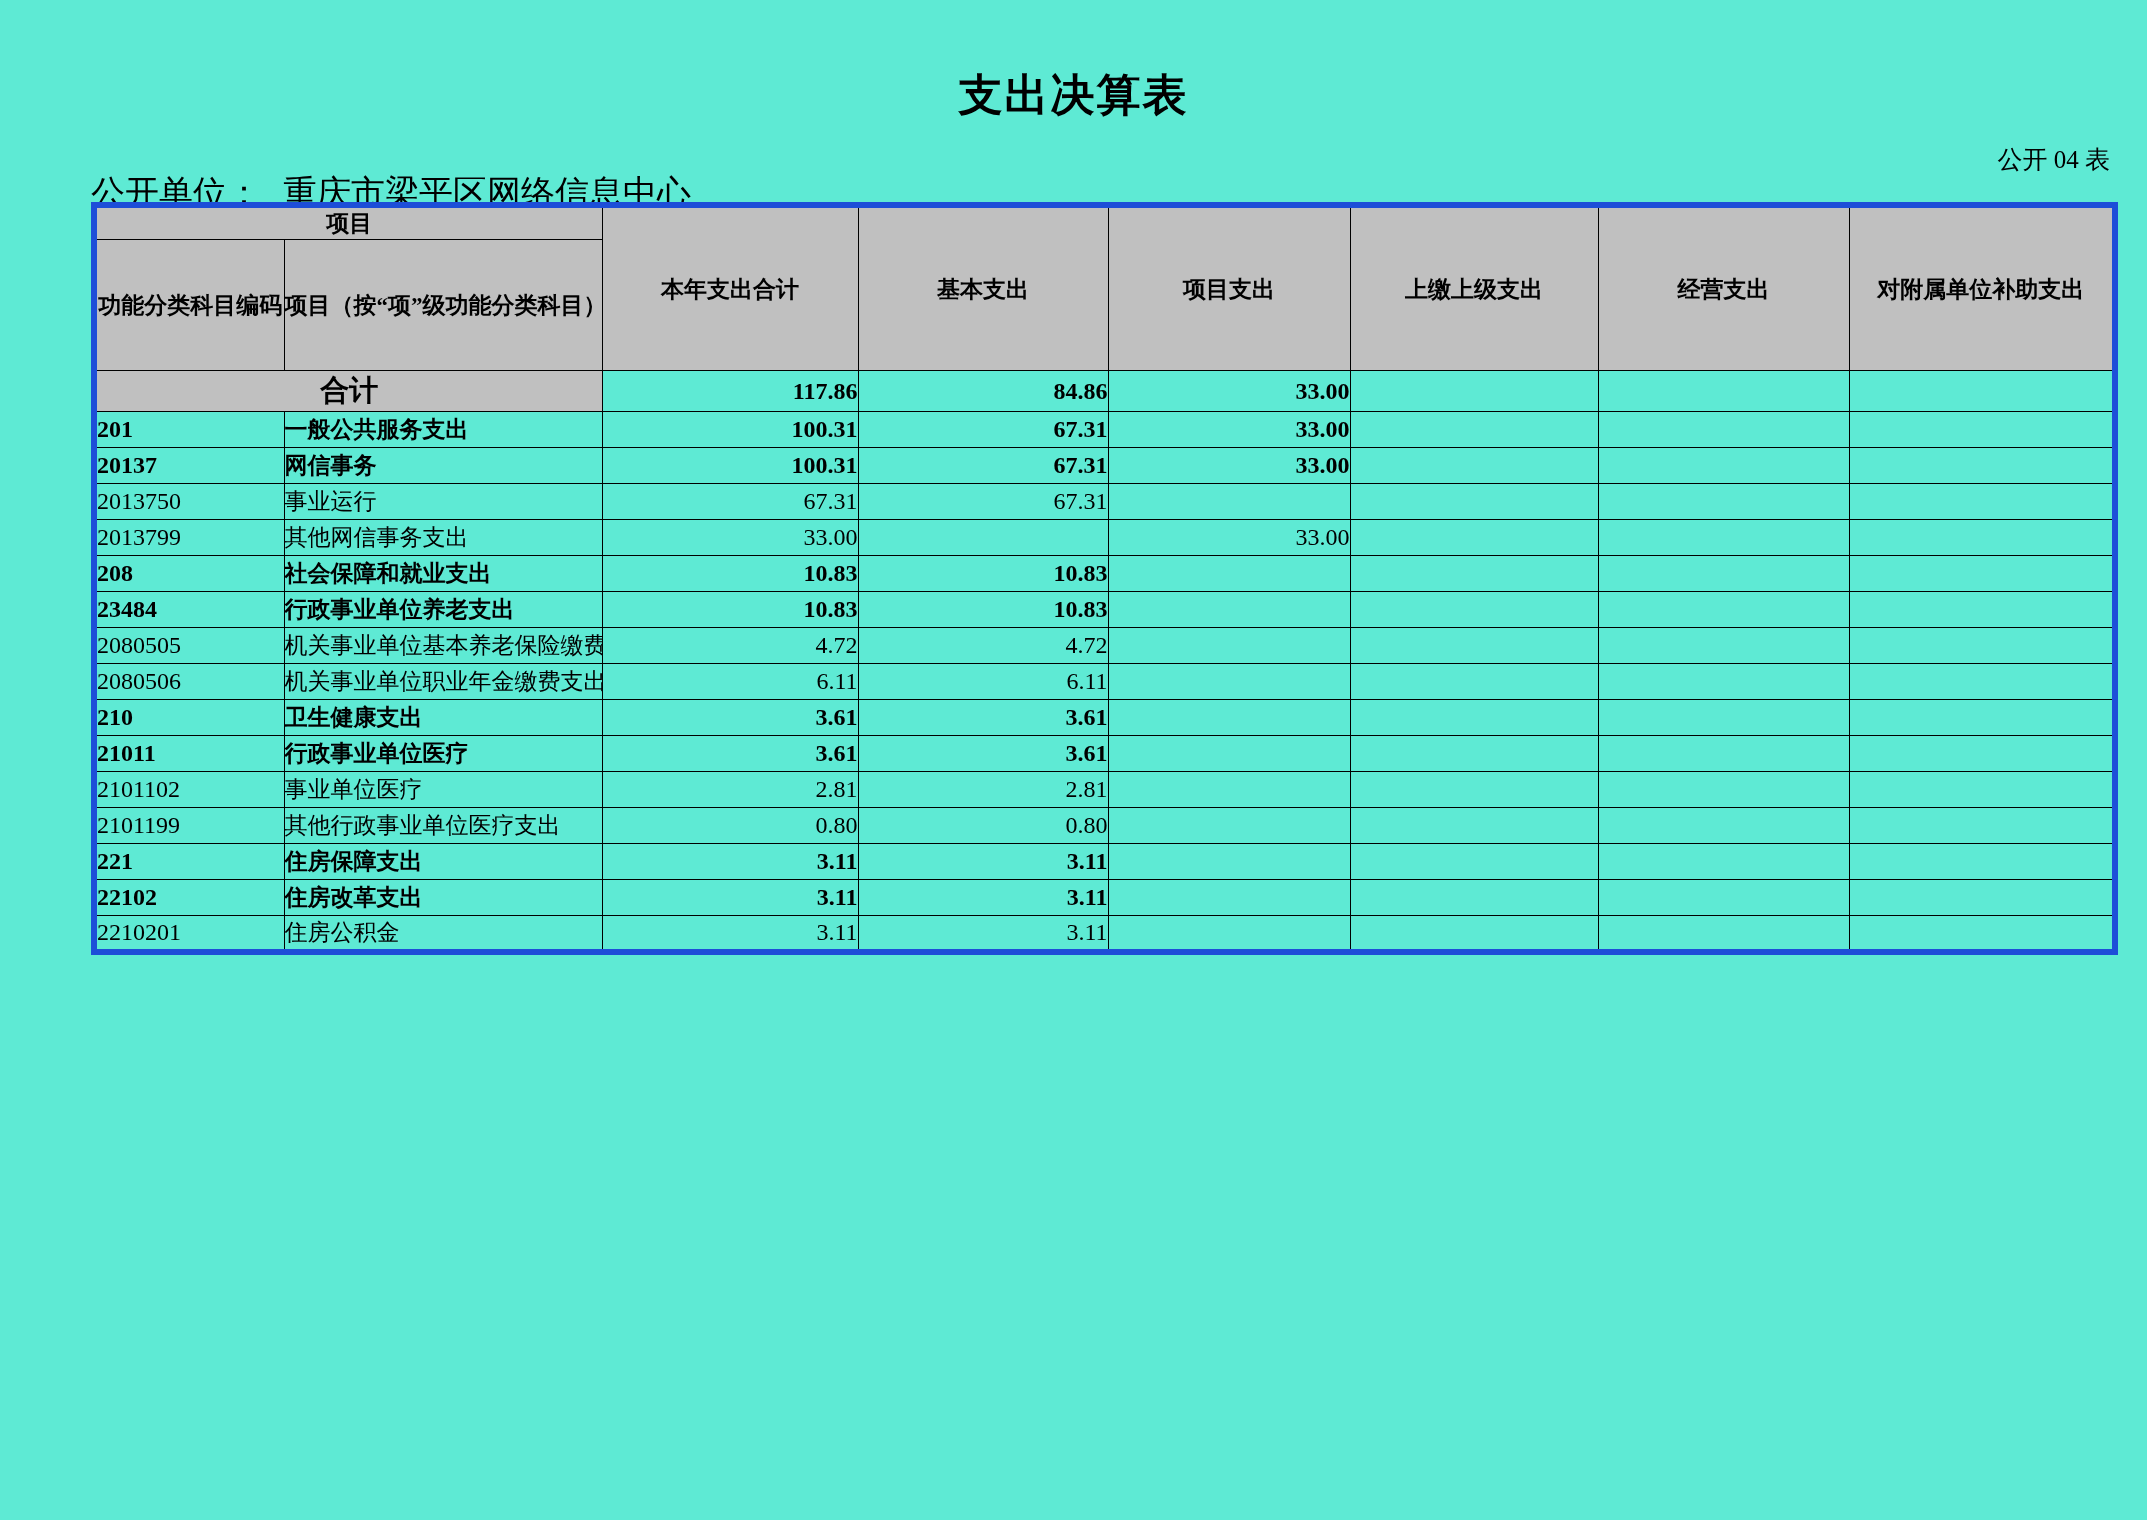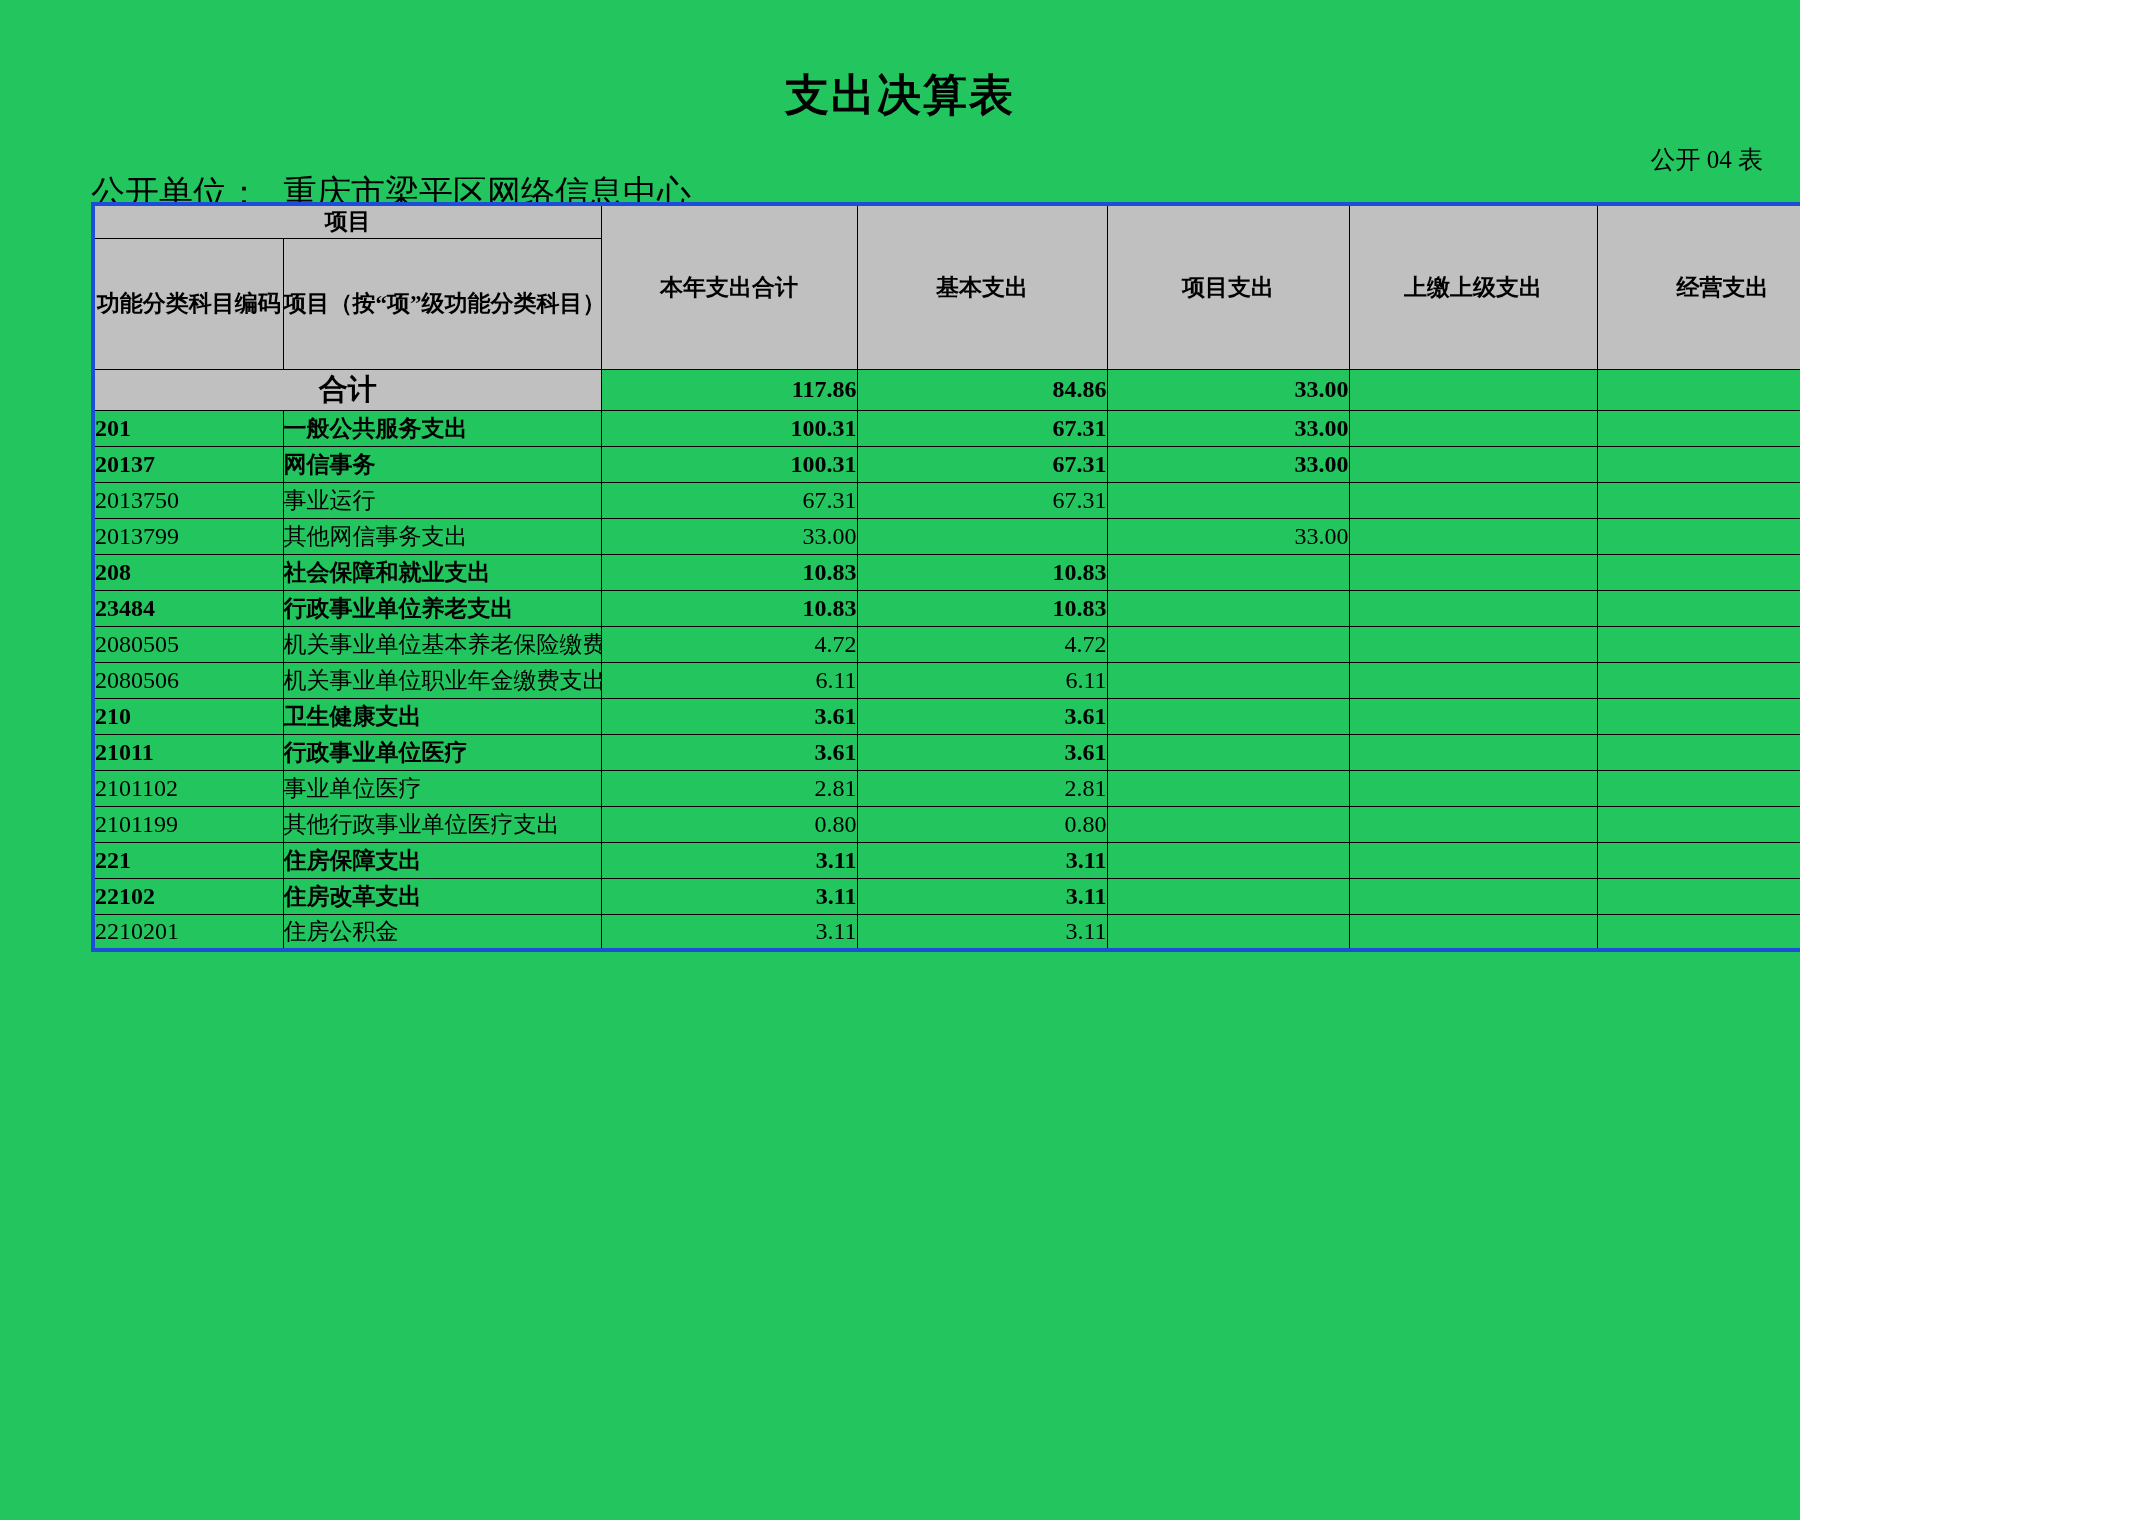--- a/index.html
+++ b/index.html
@@ -2,23 +2,23 @@
 <html><head>
 <meta charset="utf-8">
 <style>
   html, body {
     margin: 0;
     padding: 0;
     background: #ffffff;
   }
   .page {
     position: relative;
-    width: 1800px;
+    width: 2147px;
     height: 1520px;
-    background: #22c55e;
+    background: #5eead4;
     color: #000000;
     font-family: "Liberation Serif", serif;
     overflow: hidden;
   }
   .doc-title {
     position: absolute;
     left: 0;
     right: 0;
     top: 72px;
     text-align: center;
@@ -55,21 +55,21 @@
   .table-wrap {
     position: absolute;
     left: 91px;
     top: 202px;
     width: 2021px;
   }
   table.exp-table {
     width: 2021px;
     table-layout: fixed;
     border-collapse: collapse;
-    border: 4px solid #1d4ed8;
+    border: 6px solid #1d4ed8;
   }
   table.exp-table th,
   table.exp-table td {
     border: 1px solid #000;
     padding: 0;
     overflow: hidden;
     white-space: nowrap;
   }
   table.exp-table th {
     background: #c0c0c0;

